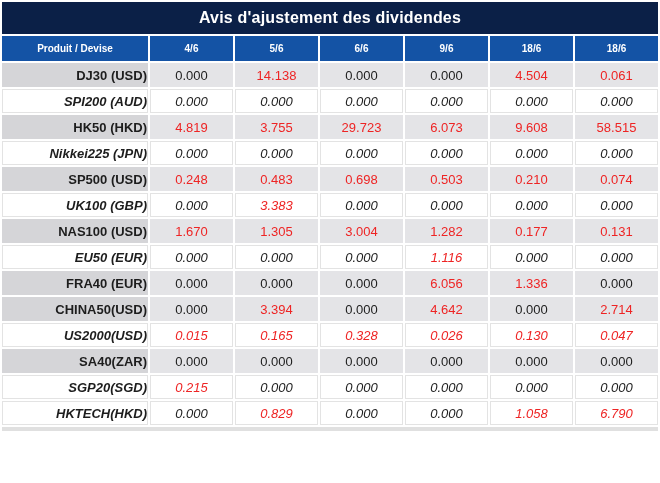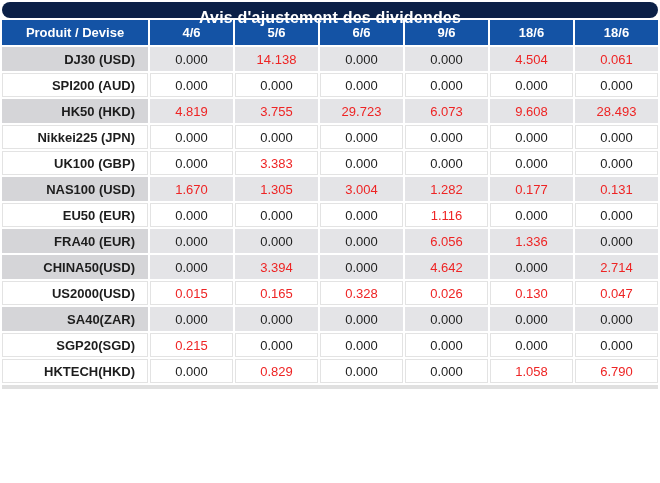--- a/index.html
+++ b/index.html
@@ -10,67 +10,66 @@
   }
   .panel {
     position: relative;
     width: 660px;
     height: 483px;
     background: #ffffff;
     overflow: hidden;
   }
   .title-bar {
     margin: 2px 2px 0 2px;
-    height: 16px;
+    height: 32px;
     line-height: 31px;
     background: var(--title-bg, #0b2047);
     color: var(--header-text, #ffffff);
     font-size: 16px;
     font-weight: bold;
     text-align: center;
     letter-spacing: 0.2px;
-    border-radius: 9px;
   }
   table.div-table {
     width: 660px;
     table-layout: fixed;
     border-collapse: separate;
     border-spacing: 2px;
   }
   col.c-product { width: 146px; }
   col.c-date { width: 83px; }
   .div-table th {
     box-sizing: border-box;
     height: 25px;
     background: var(--header-bg, #1453a5);
     color: var(--header-text, #ffffff);
-    font-size: 13px;
+    font-size: 10px;
     font-weight: bold;
     text-align: center;
     padding: 0;
   }
   .div-table td {
     box-sizing: border-box;
     height: 24px;
     font-size: 13px;
     color: var(--value-black, #1d1d1d);
     padding: 0;
     border: 1px solid transparent;
     white-space: nowrap;
     overflow: hidden;
   }
   .div-table td.label {
     text-align: right;
-    padding-right: 12px;
     font-weight: 600;
   }
   .div-table td.value { text-align: center; }
   tr.plain td {
     background: #ffffff;
     border-color: var(--plain-border, #e3e3e3);
+    font-style: italic;
   }
   tr.shaded td.label {
     background: var(--shaded-label-bg, #d5d5d8);
     border-color: var(--shaded-label-bg, #d5d5d8);
   }
   tr.shaded td.value {
     background: var(--shaded-value-bg, #e4e4e7);
     border-color: var(--shaded-value-bg, #e4e4e7);
   }
   td.value.red { color: var(--value-red, #ee2424); }
@@ -126,30 +125,39 @@
     <td class="value">0.000</td>
     <td class="value">0.000</td>
   </tr>
         <tr class="shaded">
     <td class="label">HK50 (HKD)</td>
     <td class="value red">4.819</td>
     <td class="value red">3.755</td>
     <td class="value red">29.723</td>
     <td class="value red">6.073</td>
     <td class="value red">9.608</td>
-    <td class="value red">28.493</td>
+    <td class="value red">58.515</td>
   </tr>
         <tr class="plain">
     <td class="label">Nikkei225 (JPN)</td>
     <td class="value">0.000</td>
     <td class="value">0.000</td>
     <td class="value">0.000</td>
     <td class="value">0.000</td>
     <td class="value">0.000</td>
     <td class="value">0.000</td>
+  </tr>
+        <tr class="shaded">
+    <td class="label">SP500 (USD)</td>
+    <td class="value red">0.248</td>
+    <td class="value red">0.483</td>
+    <td class="value red">0.698</td>
+    <td class="value red">0.503</td>
+    <td class="value red">0.210</td>
+    <td class="value red">0.074</td>
   </tr>
         <tr class="plain">
     <td class="label">UK100 (GBP)</td>
     <td class="value">0.000</td>
     <td class="value red">3.383</td>
     <td class="value">0.000</td>
     <td class="value">0.000</td>
     <td class="value">0.000</td>
     <td class="value">0.000</td>
   </tr>

